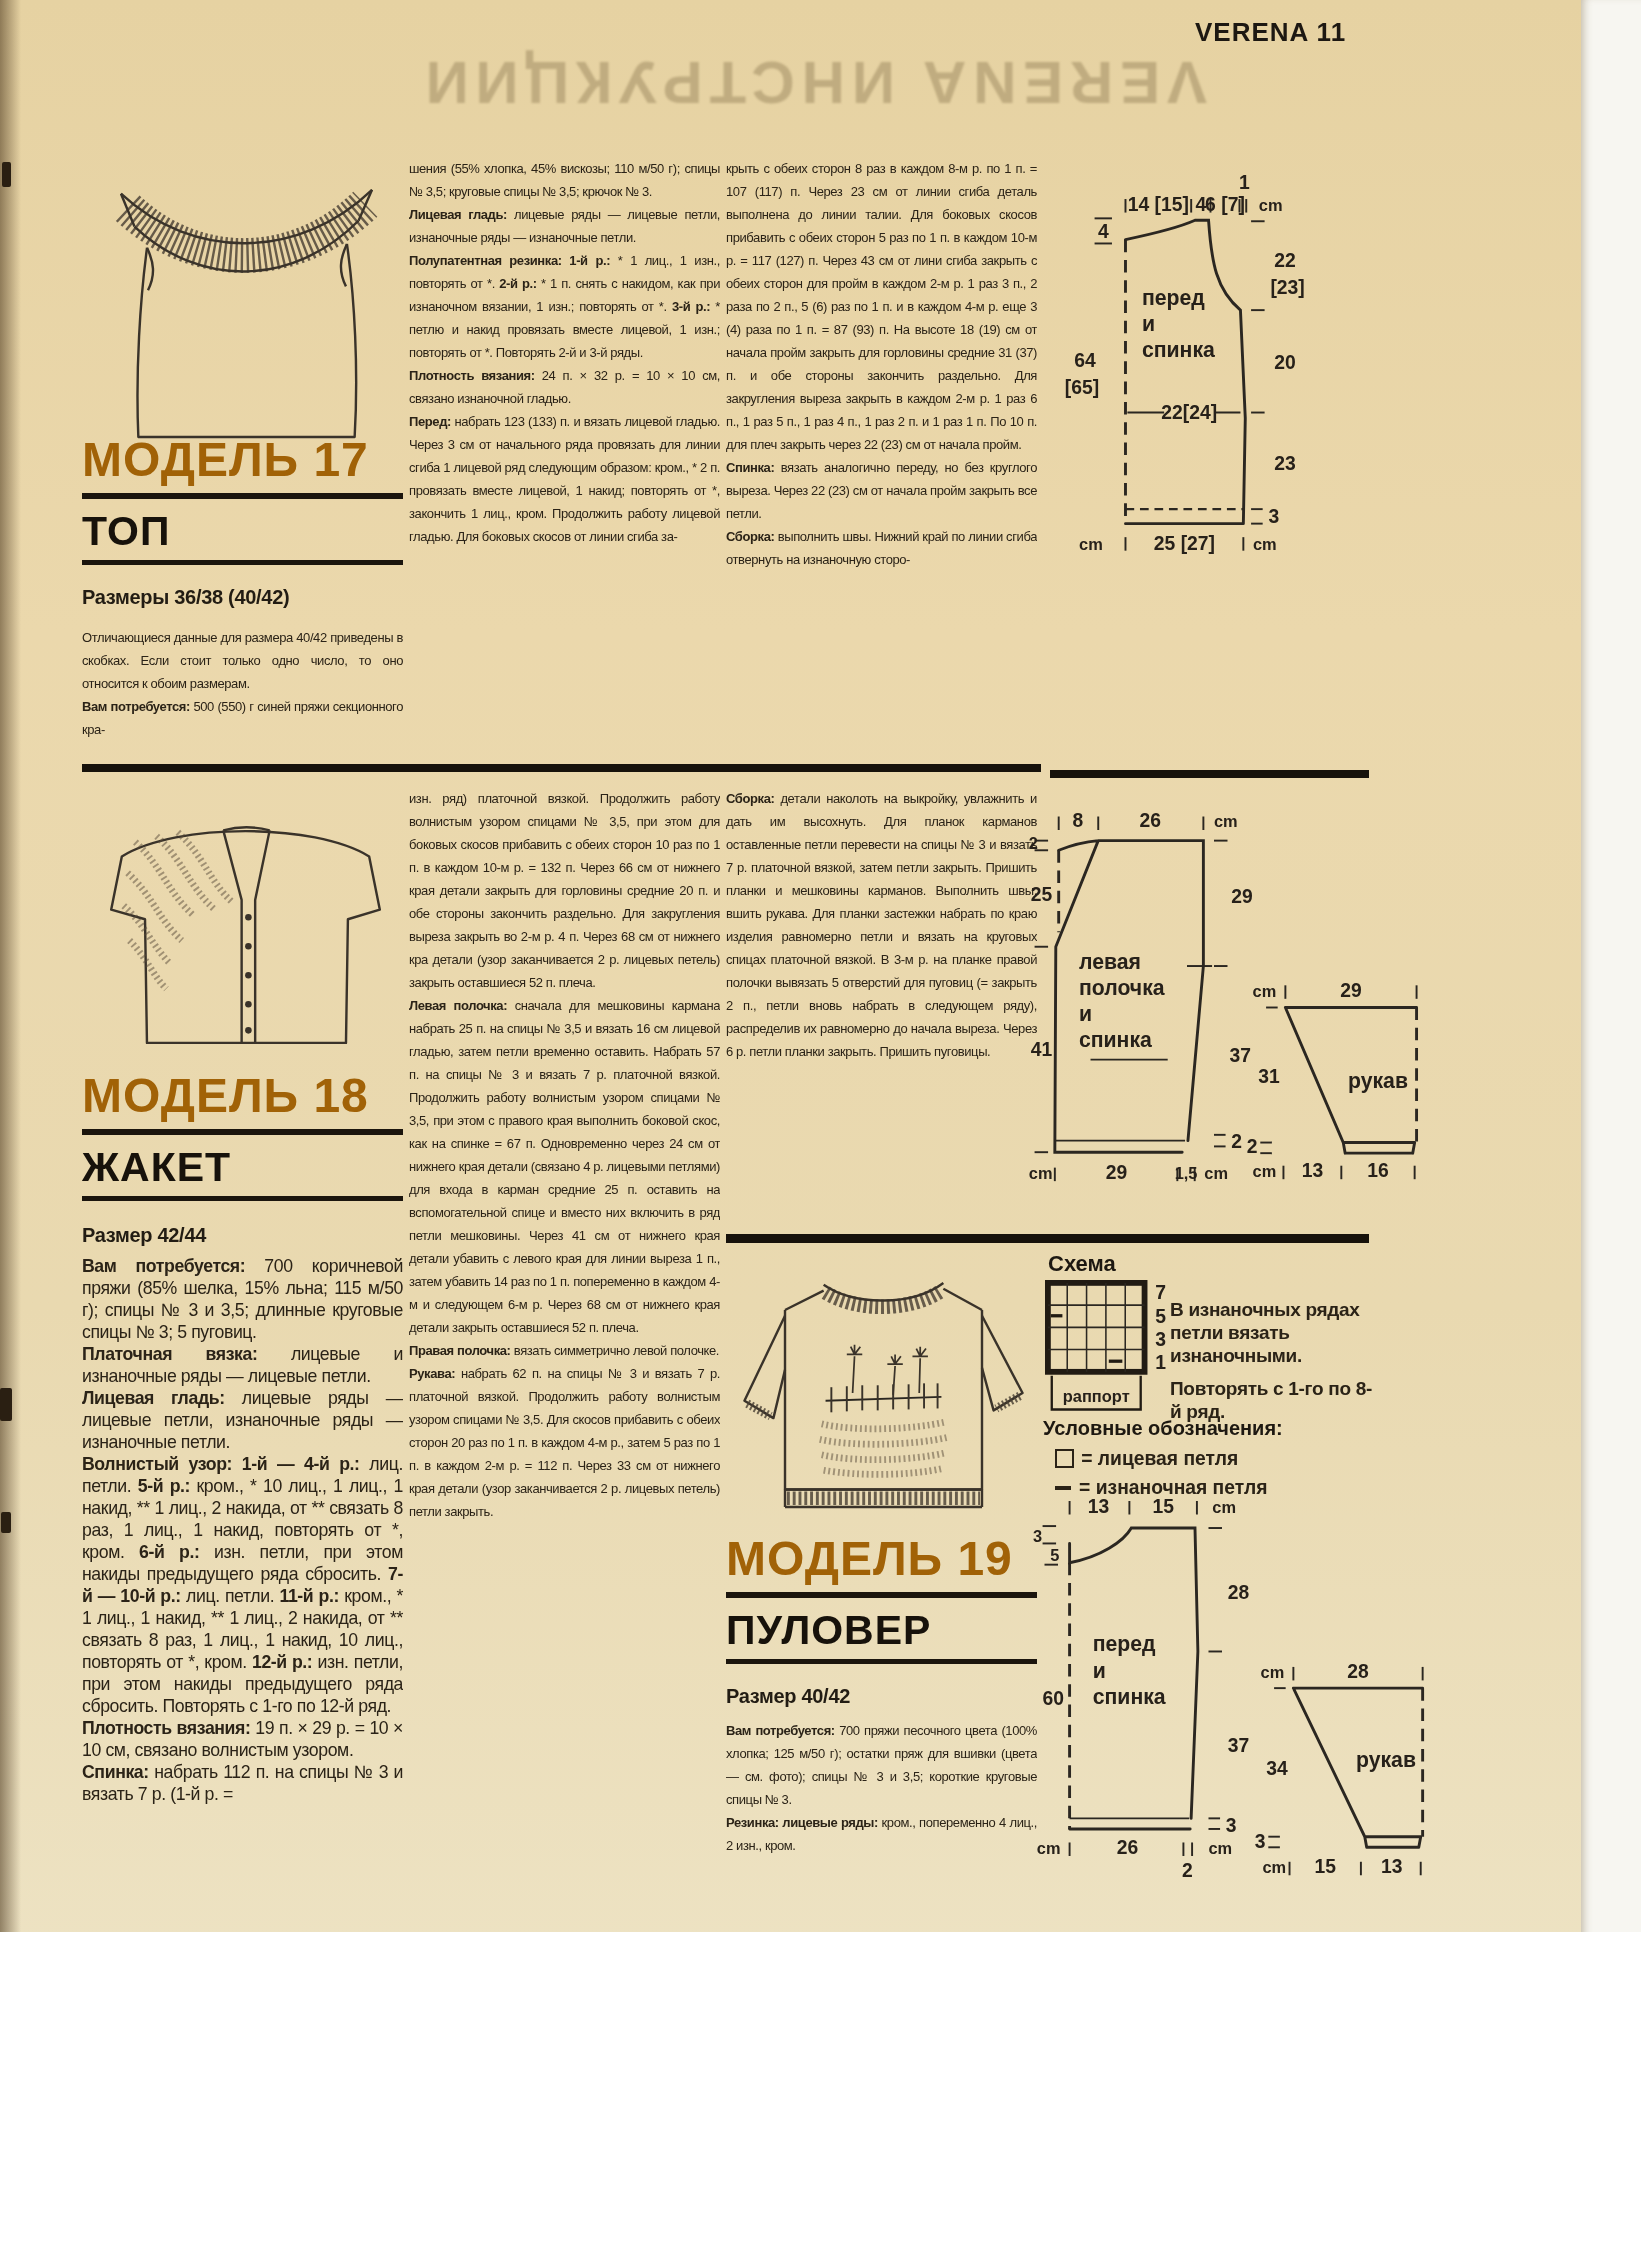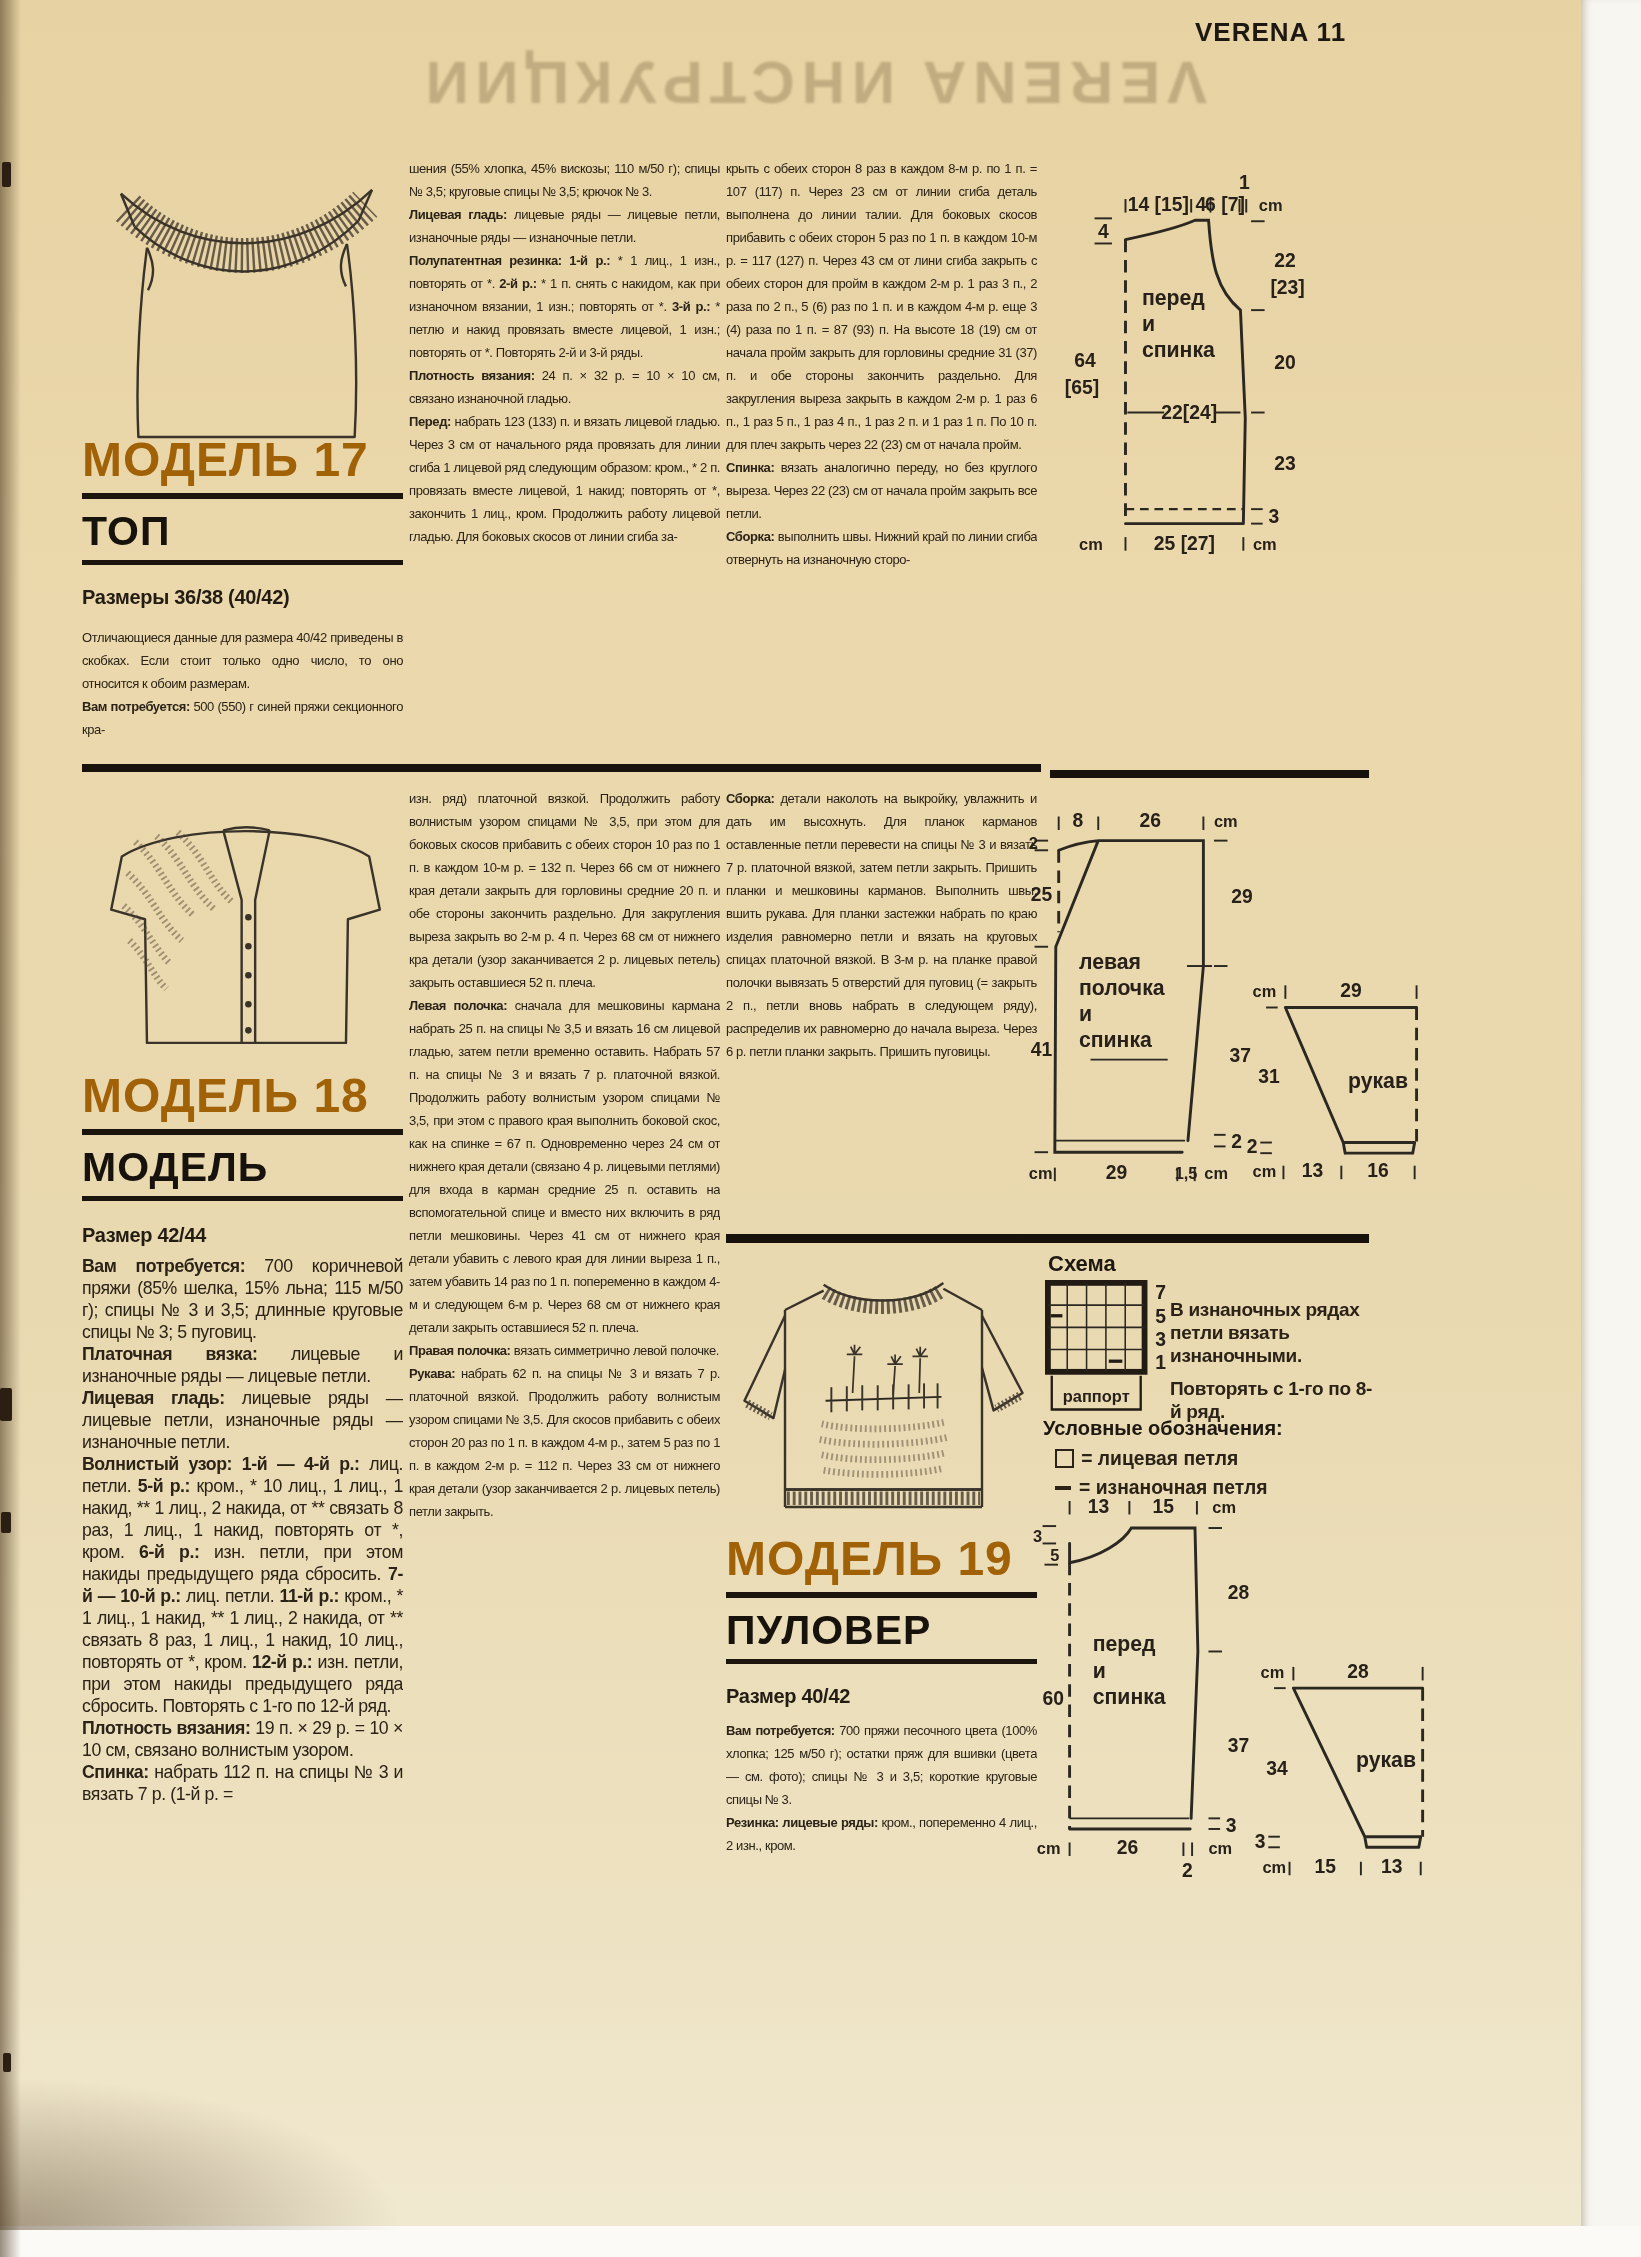--- a/index.html
+++ b/index.html
@@ -1,16 +1,16 @@
 <!DOCTYPE html>
 <html><head>
 <meta charset="utf-8">
 <style>
   html,body{margin:0;padding:0;background:#ffffff;}
-  .page{position:relative;width:1641px;height:2257px;background:#fff;overflow:hidden;
+  .page{position:relative;width:1641px;height:1932px;background:#fff;overflow:hidden;
         font-family:"Liberation Sans",sans-serif;color:#2b2317;}
   .paper{position:absolute;left:0;top:0;width:1591px;height:2257px;
          background:linear-gradient(180deg,#e6d2a2 0%,#ebd8ac 28%,#e9d9b0 58%,#ede2c2 86%,#f1e9d2 100%);}
   .paper-right{position:absolute;right:0;top:0;width:60px;height:2257px;background:#f7f6f1;
                box-shadow:inset 7.7px 0 9.7px -5.8px rgba(120,100,60,.45);}
   .paper-bottom{position:absolute;left:0;top:2226px;width:1641px;height:31px;background:#fbfaf6;}
   .spine-shadow{position:absolute;left:0;top:0;width:21px;height:2257px;
                 background:linear-gradient(90deg,rgba(70,50,25,.55),rgba(70,50,25,0));}
   .corner-shadow{position:absolute;left:0;top:2076px;width:406px;height:154px;
                  background:radial-gradient(ellipse at 0% 100%,rgba(75,55,30,.45),rgba(75,55,30,0) 70%);}
@@ -172,21 +172,21 @@
       <path d="M96,50 C124,76 128,100 152,122"></path>
       <path d="M44,92 C70,116 76,140 100,162"></path>
       <path d="M40,126 C62,146 70,168 88,186"></path>
       <path d="M46,162 C64,180 70,198 84,212"></path>
     </g>
   </svg>
 
   <div style="position:absolute;left:82px;top:1070px;width:321px;">
     <div class="model-title">МОДЕЛЬ 18</div>
     <div class="hrule-t"></div>
-    <div class="model-subtitle">МОДЕЛЬ</div>
+    <div class="model-subtitle">ЖАКЕТ</div>
     <div class="hrule-s"></div>
     <div class="sizes" style="margin-top:23px;">Размер 42/44</div>
   </div>
   <div class="coltext tight" style="left:82px;top:1255px;width:321px;height:630px;">
       <p><span class="b">Вам потребуется:</span><span> 700 коричневой пряжи (85% шелка, 15% льна; 115 м/50 г); спицы № 3 и 3,5; длинные круговые спицы № 3; 5 пуговиц.</span></p>
       <p><span class="b">Платочная вязка:</span><span> лицевые и изнаночные ряды — лицевые петли.</span></p>
       <p><span class="b">Лицевая гладь:</span><span> лицевые ряды — лицевые петли, изнаночные ряды — изнаночные петли.</span></p>
       <p><span class="b">Волнистый узор: 1-й — 4-й р.:</span><span> лиц. петли. </span><span class="b">5-й р.:</span><span> кром., * 10 лиц., 1 лиц., 1 накид, ** 1 лиц., 2 накида, от ** связать 8 раз, 1 лиц., 1 накид, повторять от *, кром. </span><span class="b">6-й р.:</span><span> изн. петли, при этом накиды предыдущего ряда сбросить. </span><span class="b">7-й — 10-й р.:</span><span> лиц. петли. </span><span class="b">11-й р.:</span><span> кром., * 1 лиц., 1 накид, ** 1 лиц., 2 накида, от ** связать 8 раз, 1 лиц., 1 накид, 10 лиц., повторять от *, кром. </span><span class="b">12-й р.:</span><span> изн. петли, при этом накиды предыдущего ряда сбросить. Повторять с 1-го по 12-й ряд.</span></p>
       <p><span class="b">Плотность вязания:</span><span> 19 п. × 29 р. = 10 × 10 см, связано волнистым узором.</span></p>
       <p><span class="b">Спинка:</span><span> набрать 112 п. на спицы № 3 и вязать 7 р. (1-й р. =</span></p>

